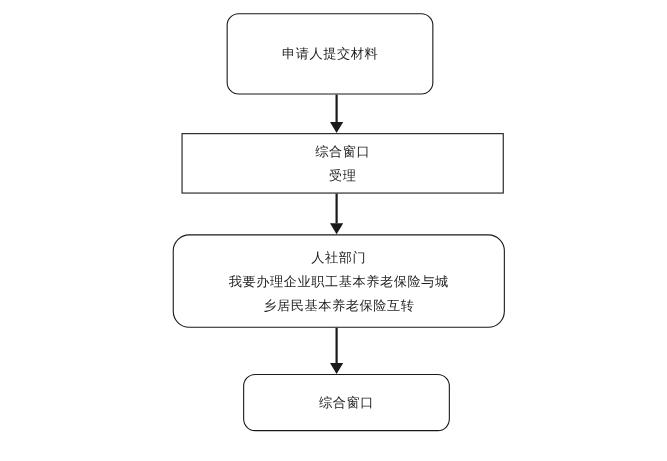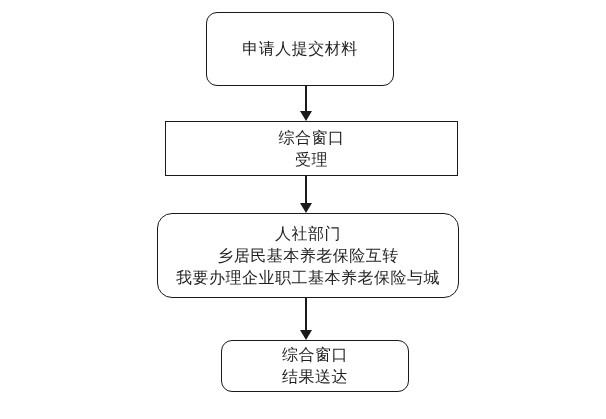--- a/index.html
+++ b/index.html
@@ -23,21 +23,21 @@
   .node {
     position: absolute;
     box-sizing: border-box;
     border: 1px solid #1a1a1a;
     background: #ffffff;
     display: flex;
     flex-direction: column;
     align-items: center;
     justify-content: center;
     color: #1f1f1f;
-    font-size: 16px;
+    font-size: 12px;
     line-height: 22px;
     text-align: center;
     white-space: nowrap;
     letter-spacing: 0.5px;
   }
   .node.rounded {
     border-radius: 11px;
   }
   .node .line {
     display: block;
@@ -96,27 +96,26 @@
     <span class="line">受理</span>
   </div>
 
   <div class="arrow" id="arrow-2">
     <span class="shaft"></span>
     <span class="head"></span>
   </div>
 
   <div class="node" id="node-department">
     <span class="line">人社部门</span>
+    <span class="line">我要办理企业职工基本养老保险与城</span>
     <span class="line">乡居民基本养老保险互转</span>
-    <span class="line">我要办理企业职工基本养老保险与城</span>
   </div>
 
   <div class="arrow" id="arrow-3">
     <span class="shaft"></span>
     <span class="head"></span>
   </div>
 
   <div class="node rounded" id="node-deliver">
     <span class="line">综合窗口</span>
-    <span class="line">结果送达</span>
   </div>
 
 </div>
 
 </body></html>

